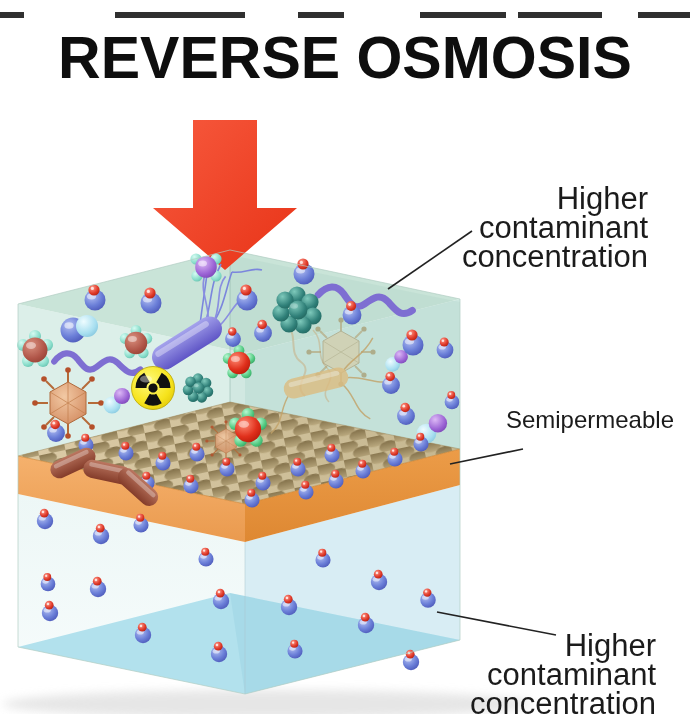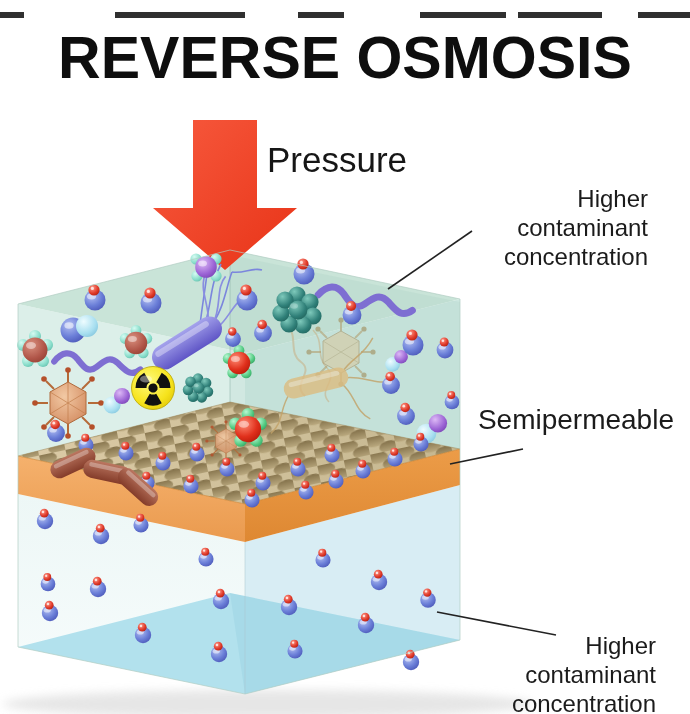--- a/index.html
+++ b/index.html
@@ -9,24 +9,24 @@
   }
   .title{
     position:absolute;top:12px;left:0;width:100%;text-align:center;margin:0;
     font-size:59px;font-weight:bold;letter-spacing:0px;color:#0e0e0e;
     font-family:"Liberation Sans","DejaVu Sans",sans-serif;
   }
   .pressure{
     position:absolute;left:267px;top:128px;font-size:35px;color:#161616;
   }
   .lbl{
-    position:absolute;text-align:right;font-size:24px;line-height:29px;color:#1b1b1b;
+    position:absolute;text-align:right;font-size:31px;line-height:29px;color:#1b1b1b;
   }
   .lbl.higher{top:172px;right:42px;}
-  .lbl.membrane{top:392px;right:16px;font-size:28px;line-height:31px;}
+  .lbl.membrane{top:392px;right:16px;font-size:24px;line-height:31px;}
   .lbl.lower{top:619px;right:34px;}
   svg{position:absolute;left:0;top:0;}
 </style>
 </head>
 <body>
 
 <div class="stage">
 
   <svg width="690" height="714" viewBox="0 0 690 714">
     <defs>
@@ -389,21 +389,20 @@
 
     <g stroke="#222222" stroke-width="1.6">
       <line x1="388" y1="277" x2="472" y2="219"></line>
       <line x1="450" y1="452" x2="523" y2="437"></line>
       <line x1="437" y1="600" x2="556" y2="623"></line>
     </g>
   </svg>
 
   <h1 class="title">REVERSE OSMOSIS</h1>
 
-  <div class="pressure">Pressure</div>
 
   <div class="lbl higher">
     <div>Higher</div>
     <div>contaminant</div>
     <div>concentration</div>
   </div>
 
   <div class="lbl membrane">
     <div>Semipermeable</div>
   </div>

